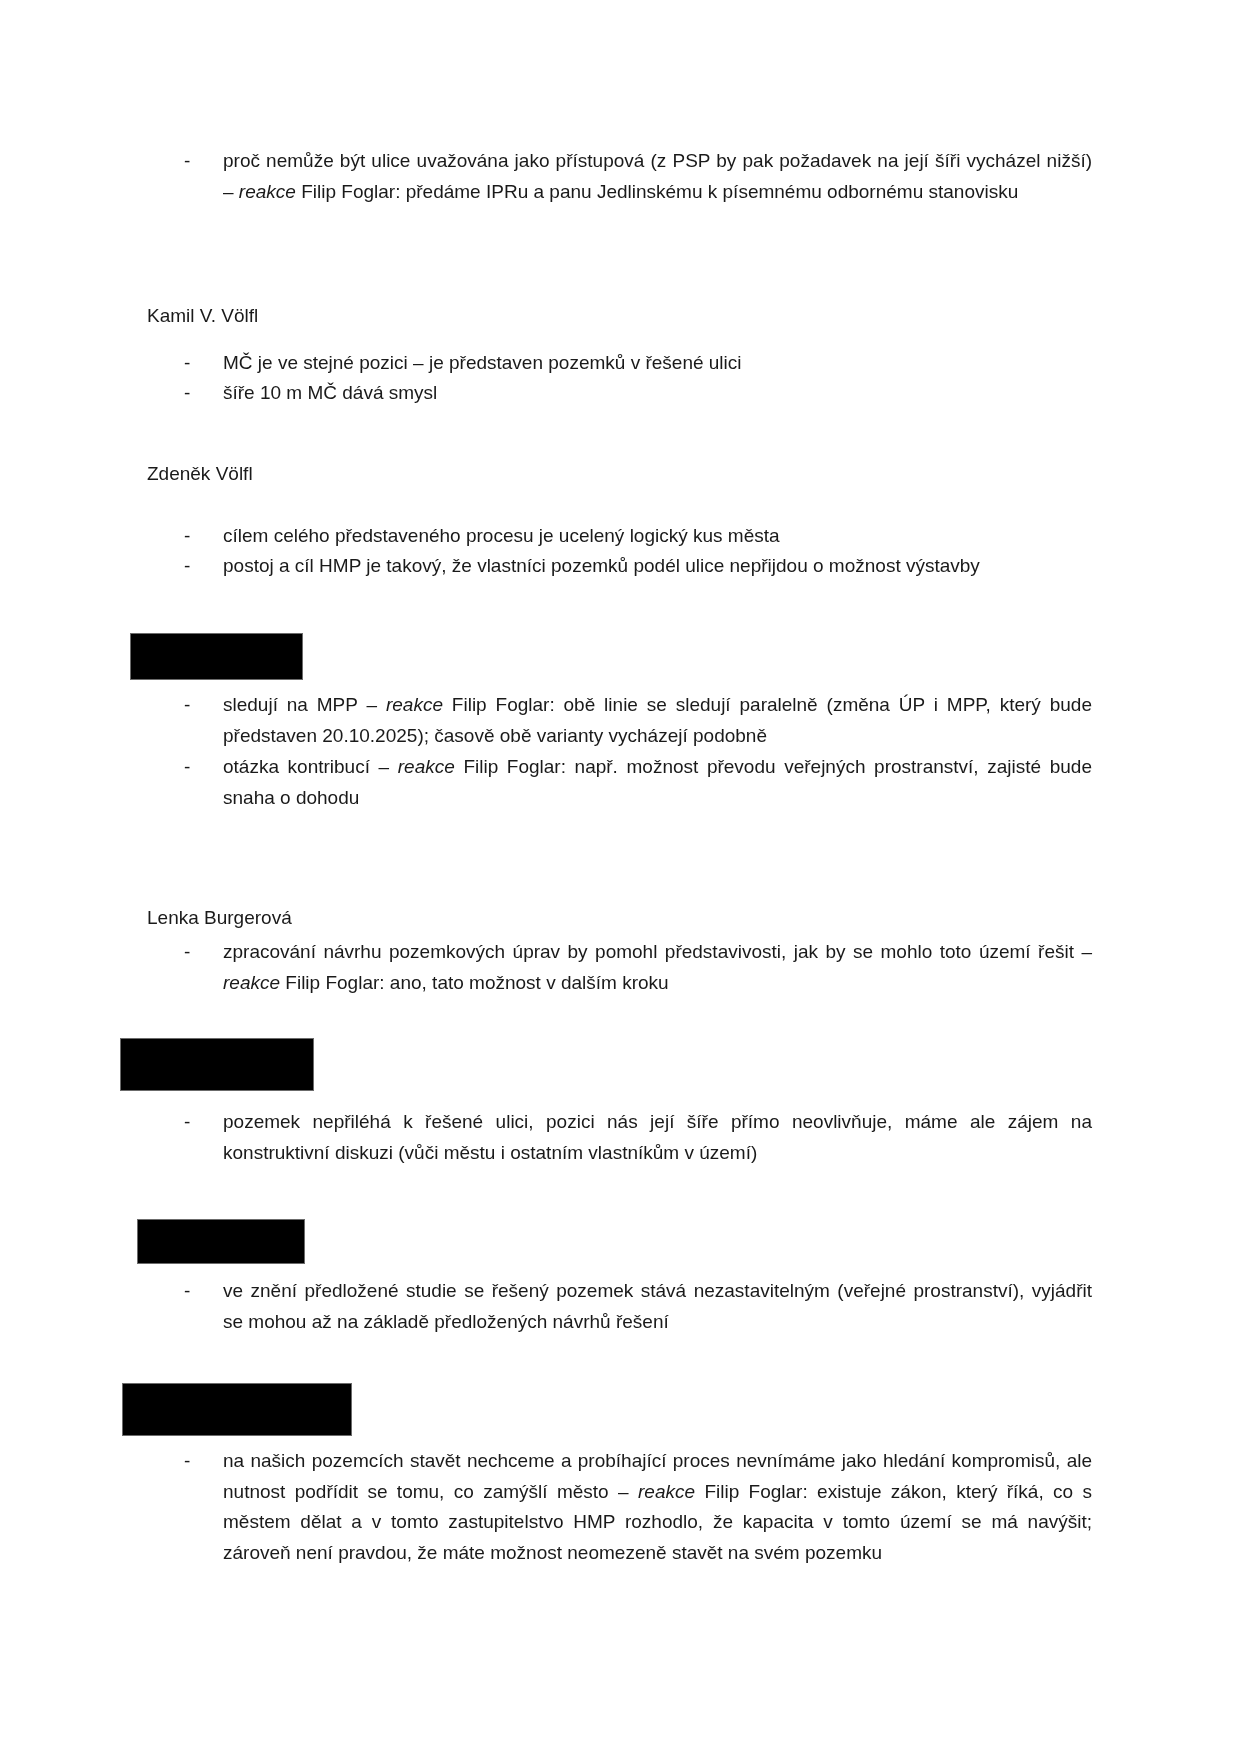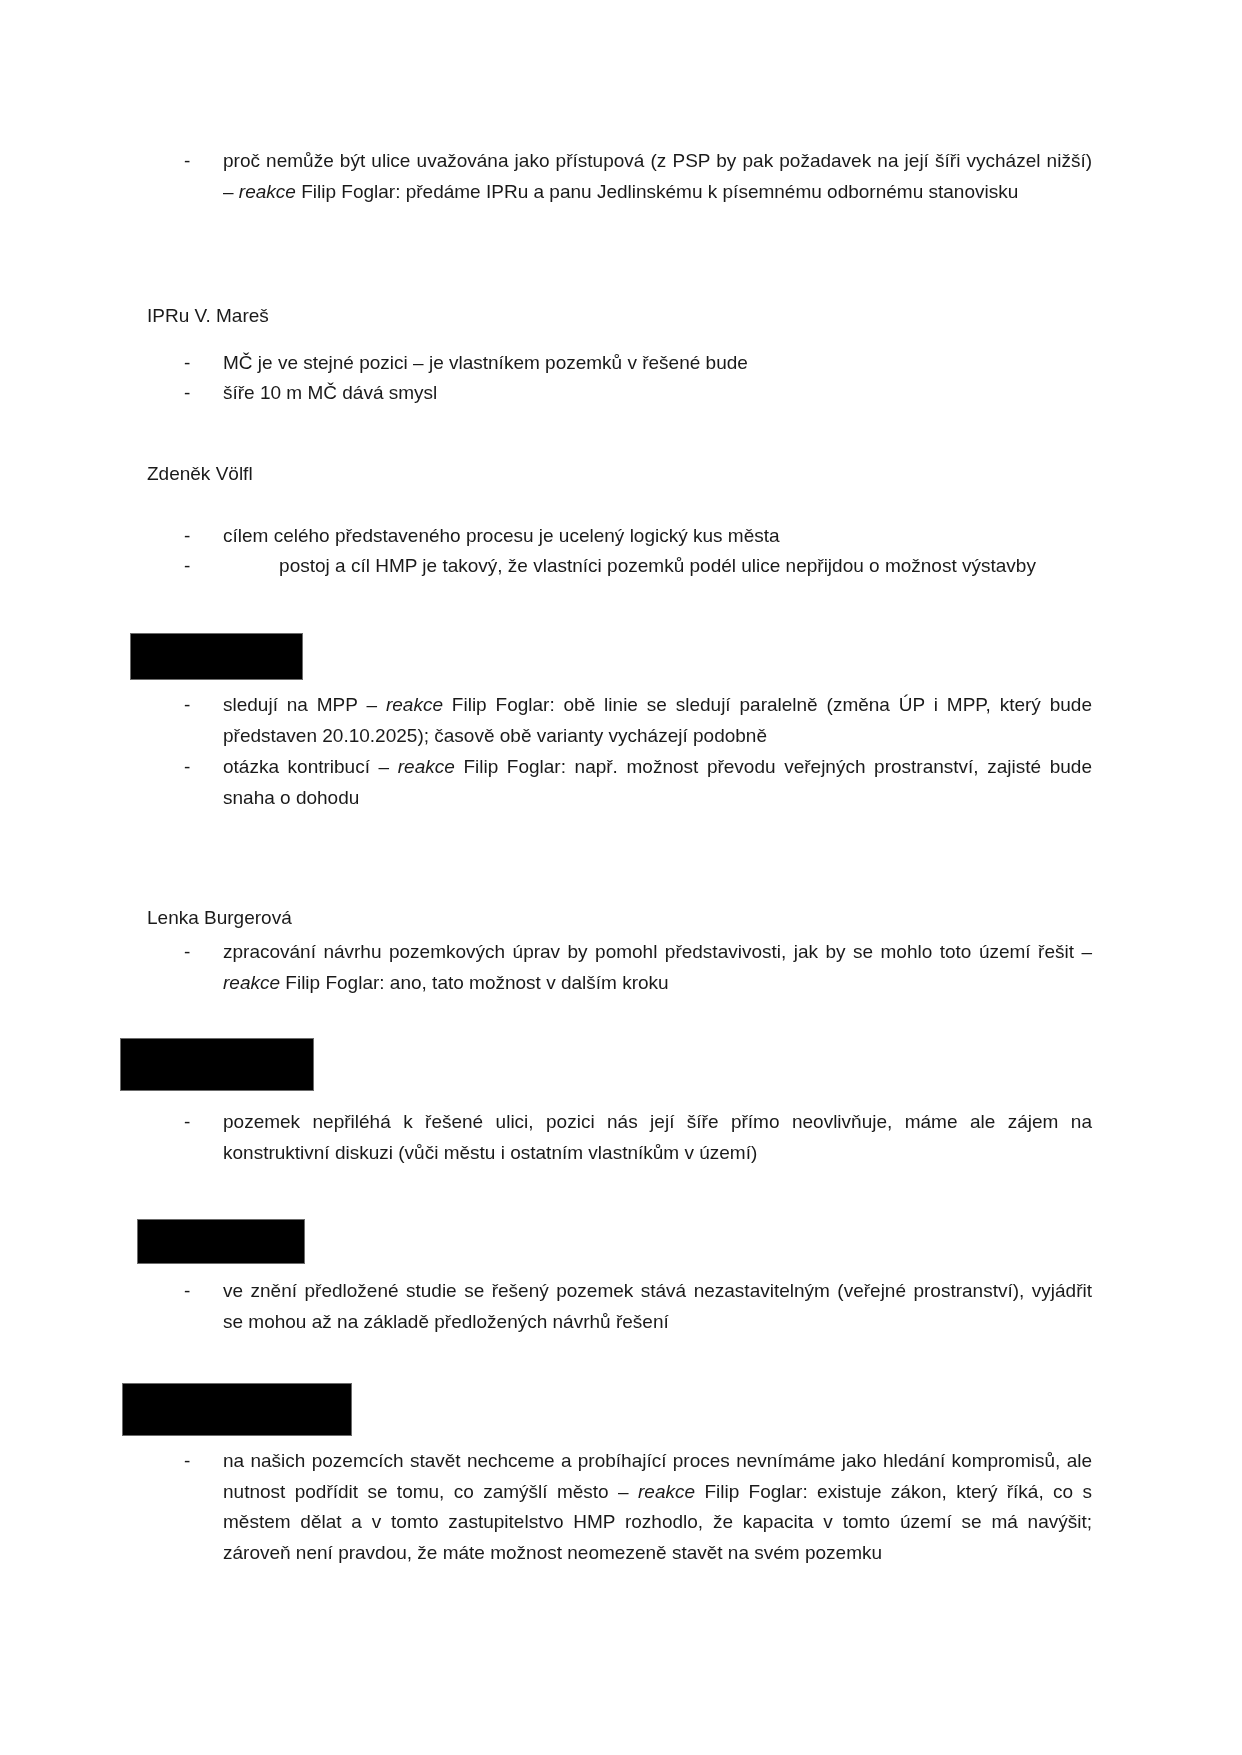--- a/index.html
+++ b/index.html
@@ -16,38 +16,38 @@
 </head>
 <body>
 
 <div class="page">
 
   <div class="bullet" style="top:146px;">
     <span class="dash">-</span>
     <span class="txt"><span>proč nemůže být ulice uvažována jako přístupová (z PSP by pak požadavek na její šíři vycházel nižší) – </span><i>reakce</i><span> Filip Foglar: předáme IPRu a panu Jedlinskému k písemnému odbornému stanovisku</span></span>
   </div>
 
-  <div class="heading" style="top:304px;">IPRu V. Mareš</div>
+  <div class="heading" style="top:304px;">Kamil V. Völfl</div>
   <div class="bullet" style="top:348px;">
     <span class="dash">-</span>
-    <span class="txt">MČ je ve stejné pozici – je vlastníkem pozemků v řešené bude</span>
+    <span class="txt">MČ je ve stejné pozici – je představen pozemků v řešené ulici</span>
   </div>
   <div class="bullet" style="top:378px;">
     <span class="dash">-</span>
     <span class="txt">šíře 10 m MČ dává smysl</span>
   </div>
 
   <div class="heading" style="top:462px;">Zdeněk Völfl</div>
   <div class="bullet" style="top:521px;">
     <span class="dash">-</span>
     <span class="txt">cílem celého představeného procesu je ucelený logický kus města</span>
   </div>
   <div class="bullet" style="top:551px;">
     <span class="dash">-</span>
-    <span class="txt" style="text-align:center; white-space:nowrap;">postoj a cíl HMP je takový, že vlastníci pozemků podél ulice nepřijdou o možnost výstavby</span>
+    <span class="txt" style="text-align:left; white-space:nowrap;">postoj a cíl HMP je takový, že vlastníci pozemků podél ulice nepřijdou o možnost výstavby</span>
   </div>
 
   <div class="redact" style="left:130px; top:633px; width:173px; height:47px;"></div>
   <div class="bullet" style="top:690px;">
     <span class="dash">-</span>
     <span class="txt"><span>sledují na MPP – </span><i>reakce</i><span> Filip Foglar: obě linie se sledují paralelně (změna ÚP i MPP, který bude představen 20.10.2025); časově obě varianty vycházejí podobně</span></span>
   </div>
   <div class="bullet" style="top:752px;">
     <span class="dash">-</span>
     <span class="txt"><span>otázka kontribucí – </span><i>reakce</i><span> Filip Foglar: např. možnost převodu veřejných prostranství, zajisté bude snaha o dohodu</span></span>

